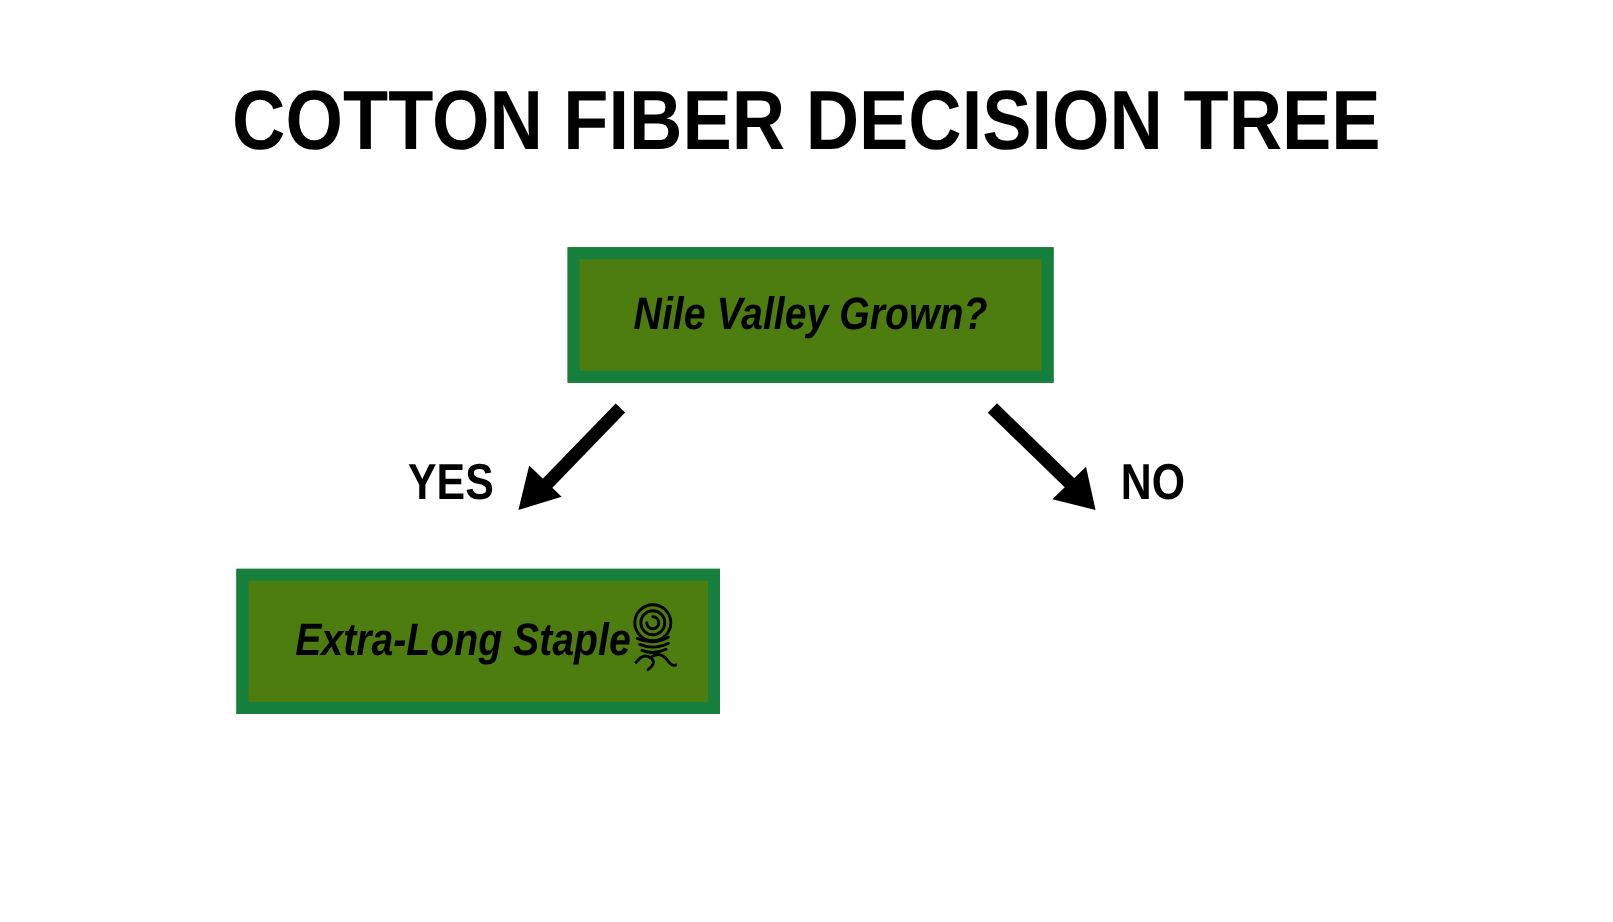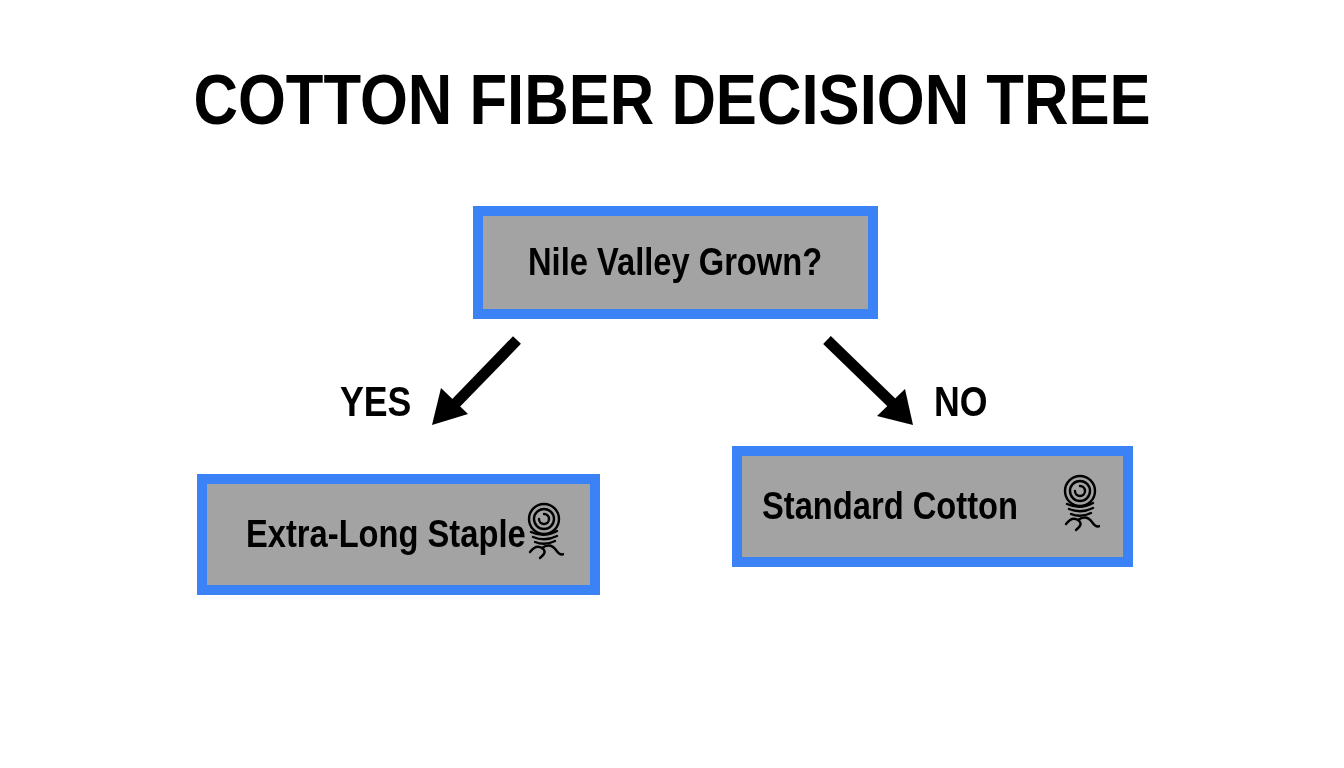--- a/index.html
+++ b/index.html
@@ -29,25 +29,26 @@
       font-size: 70px;
       line-height: 84px;
       letter-spacing: 0px;
       transform: scaleX(0.88);
       transform-origin: center;
       color: #000;
     }
     .node {
       position: absolute;
       box-sizing: border-box;
-      border: 10px solid #3b82f6;
-      background: #a3a3a3;
+      border: 10px solid #15803d;
+      background: #4d7c0f;
       display: flex;
       align-items: center;
       justify-content: center;
+      font-style: italic;
     }
     .node-root {
       left: 473px;
       top: 206px;
       width: 405px;
       height: 113px;
     }
     .node-yes {
       left: 197px;
       top: 446px;
@@ -139,29 +140,14 @@
         <path d="M20 12 a5 5 0 1 1 -5 5"></path>
         <path d="M7 30 q13 6 26 -1"></path>
         <path d="M9 35 q12 5 24 -1"></path>
         <path d="M11 40 q10 4 20 -1"></path>
         <path d="M6 50 q6 -8 12 -4 q6 4 -2 10"></path>
         <path d="M18 46 q8 -6 14 2 q4 6 8 4"></path>
       </g>
     </svg>
   </div>
 
-  <div class="node node-no">
-    <span class="node-label">Standard Cotton</span>
-    <svg class="fiber-icon" viewBox="0 0 40 62" xmlns="http://www.w3.org/2000/svg">
-      <g fill="none" stroke="#000" stroke-width="2.4" stroke-linecap="round">
-        <circle cx="20" cy="17" r="15"></circle>
-        <circle cx="20" cy="17" r="10"></circle>
-        <path d="M20 12 a5 5 0 1 1 -5 5"></path>
-        <path d="M7 30 q13 6 26 -1"></path>
-        <path d="M9 35 q12 5 24 -1"></path>
-        <path d="M11 40 q10 4 20 -1"></path>
-        <path d="M6 50 q6 -8 12 -4 q6 4 -2 10"></path>
-        <path d="M18 46 q8 -6 14 2 q4 6 8 4"></path>
-      </g>
-    </svg>
-  </div>
 
 </div>
 
 </body></html>

